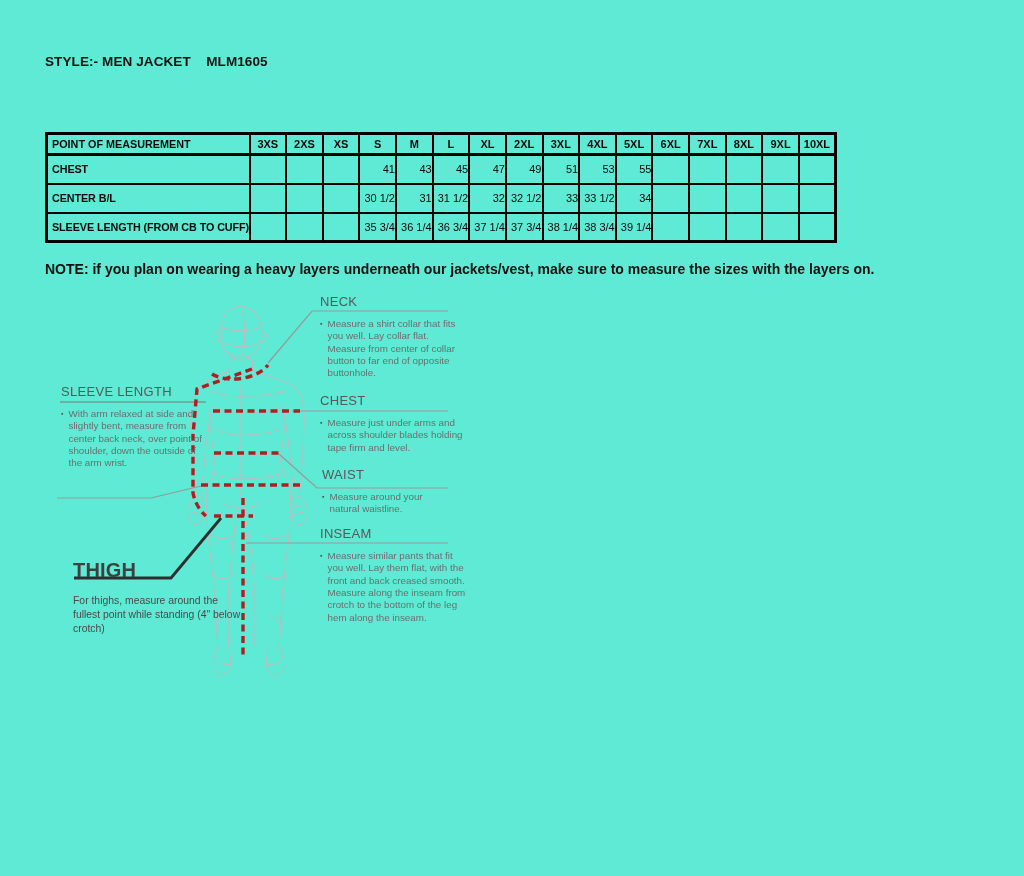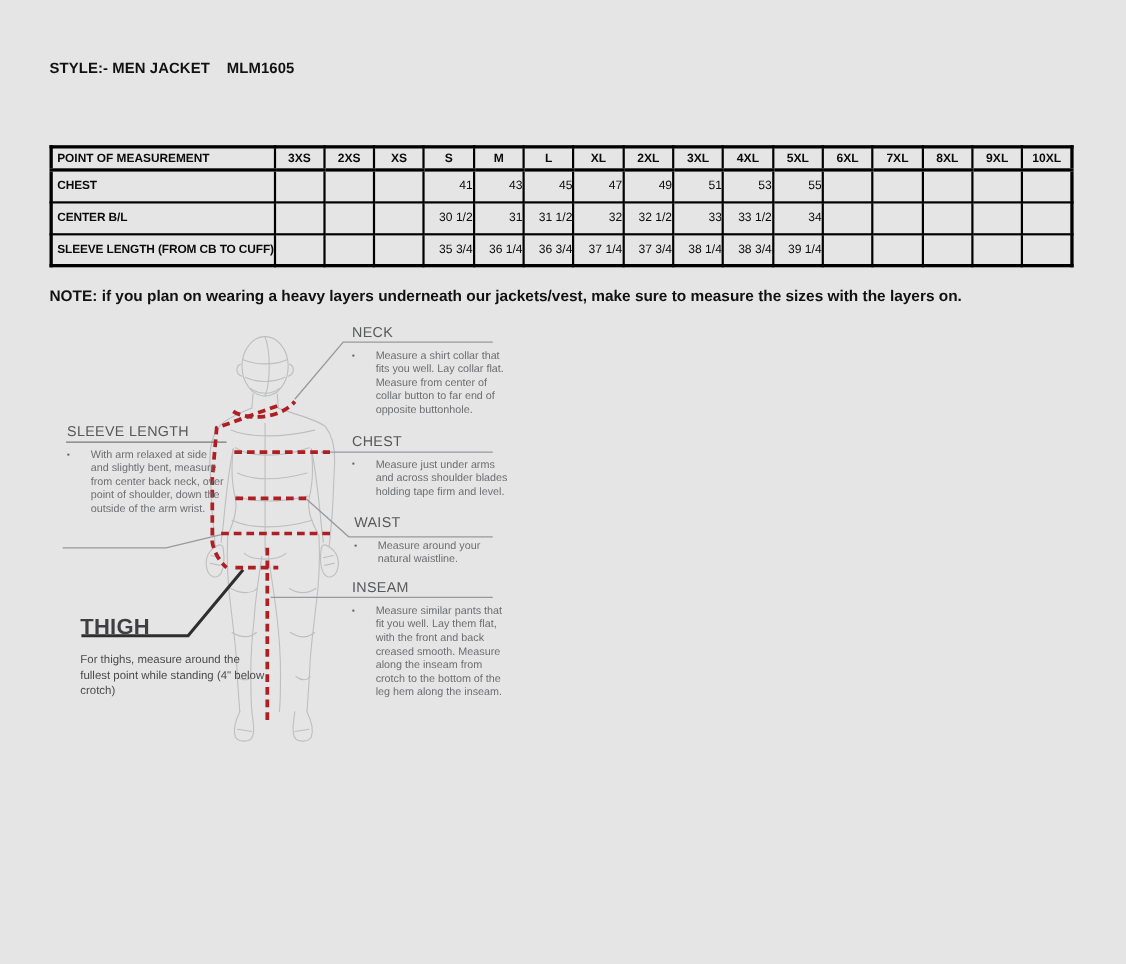--- a/index.html
+++ b/index.html
@@ -1,26 +1,26 @@
 <!DOCTYPE html>
 <html><head>
 <meta charset="utf-8">
 <style>
   * { margin:0; padding:0; box-sizing:border-box; }
   html,body { background:#ffffff; }
   body { font-family:"Liberation Sans", sans-serif; }
-  #page { position:relative; width:1024px; height:876px; background:#e5e5e5; overflow:hidden; }
+  #page { position:relative; width:1024px; height:876px; background:#5eead4; overflow:hidden; }
 
   
   .doc-title { position:absolute; left:45px; top:54px; font-size:13.5px; font-weight:bold;
                color:#111; white-space:pre; letter-spacing:0.1px; }
 
   
   #size-table-wrap { position:absolute; left:45px; top:132px; width:931px; }
-  table.size-chart { border-collapse:collapse; table-layout:fixed; width:931px;
+  table.size-chart { border-collapse:collapse; table-layout:fixed; width:792px;
                      border:3px solid #000; }
   table.size-chart col.c-label { width:203px; }
   table.size-chart th, table.size-chart td { border:2px solid #000; color:#0a0a0a;
                      overflow:hidden; white-space:nowrap; }
   table.size-chart thead th { height:21px; font-size:11px; font-weight:bold; text-align:center;
                      border-bottom:3px solid #000; }
   table.size-chart thead th.h-label { text-align:left; padding-left:4px; font-size:10.8px; }
   table.size-chart tbody th { height:29px; font-size:10.8px; font-weight:bold; text-align:left;
                      padding-left:4px; letter-spacing:-0.1px; }
   table.size-chart tbody td { height:29px; font-size:11px; font-weight:normal; text-align:right;
@@ -28,21 +28,21 @@
 
   
   .doc-note { position:absolute; left:45px; top:261px; font-size:14px; font-weight:bold; color:#111; }
 
   
   #diagram { position:absolute; left:0; top:285px; width:480px; height:400px; }
   #diagram svg { position:absolute; left:0; top:0; }
 
   .d-sec { position:absolute; }
   .d-head { font-size:13px; color:#58595b; letter-spacing:0.3px; }
-  .d-body { display:flex; gap:19px; font-size:9.8px; line-height:1.26; color:#6d6e71; }
+  .d-body { display:flex; gap:5px; font-size:9.8px; line-height:1.26; color:#6d6e71; }
   .d-body .bullet { font-size:7px; line-height:12px; color:#565759; flex:0 0 auto; }
 
   .sec-neck   { left:320px; top:9px;   width:140px; }
   .sec-chest  { left:320px; top:108px; width:148px; }
   .sec-waist  { left:322px; top:182px; width:130px; }
   .sec-inseam { left:320px; top:241px; width:146px; }
   .sec-sleeve { left:61px;  top:99px;  width:146px; }
   .sec-seat   { left:57px;  top:196px; width:130px; }
   .sec-thigh  { left:73px;  top:274px; width:172px; }
   .sec-thigh .d-head { color:#3f3f41; font-size:20px; letter-spacing:0.2px;font-weight:bold; }

